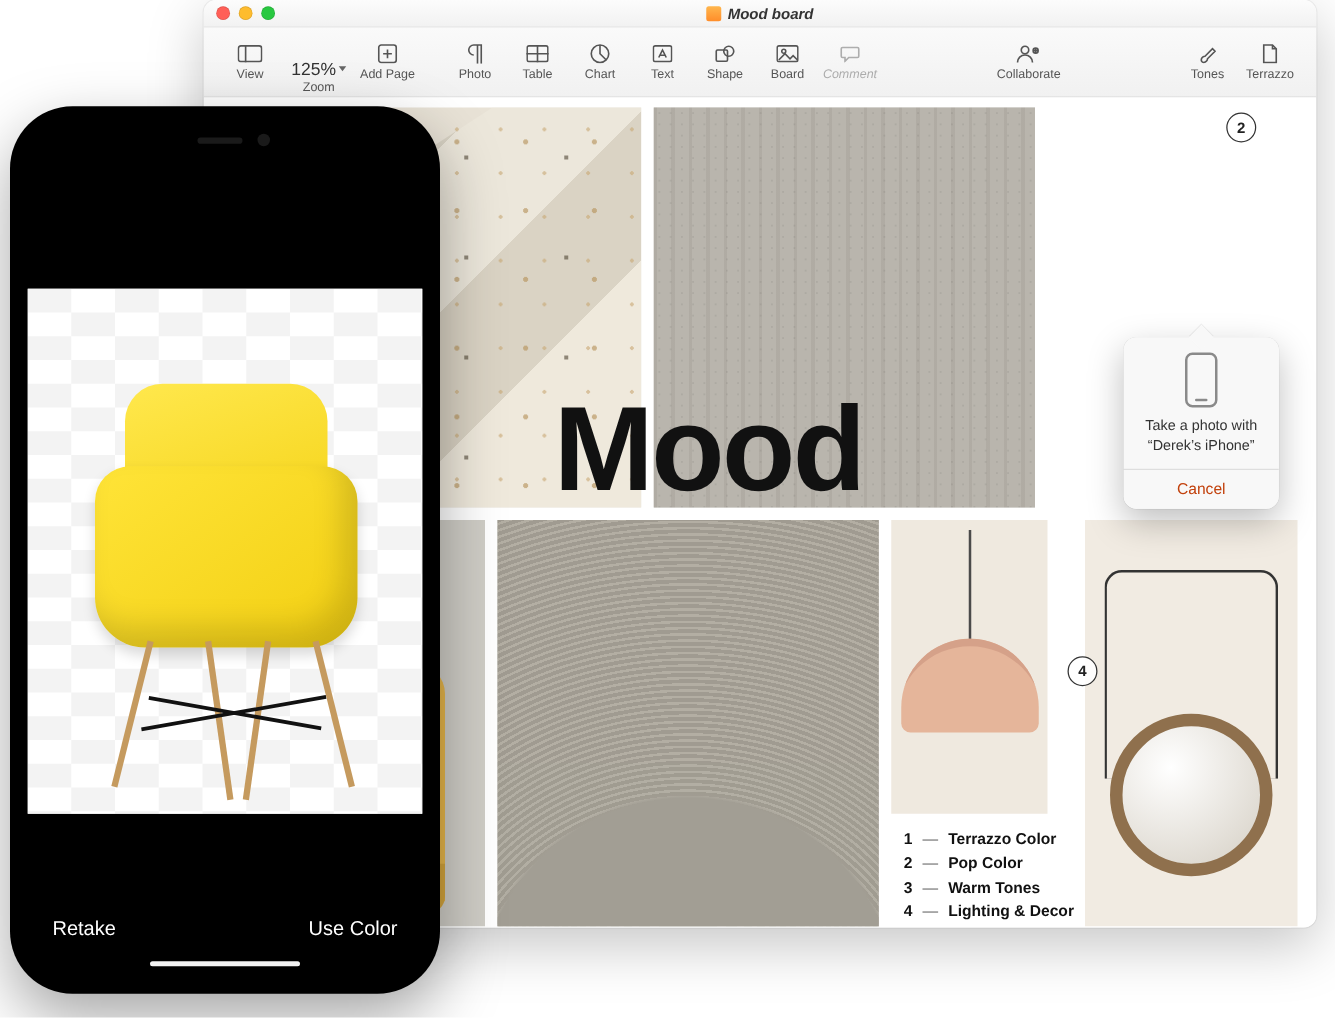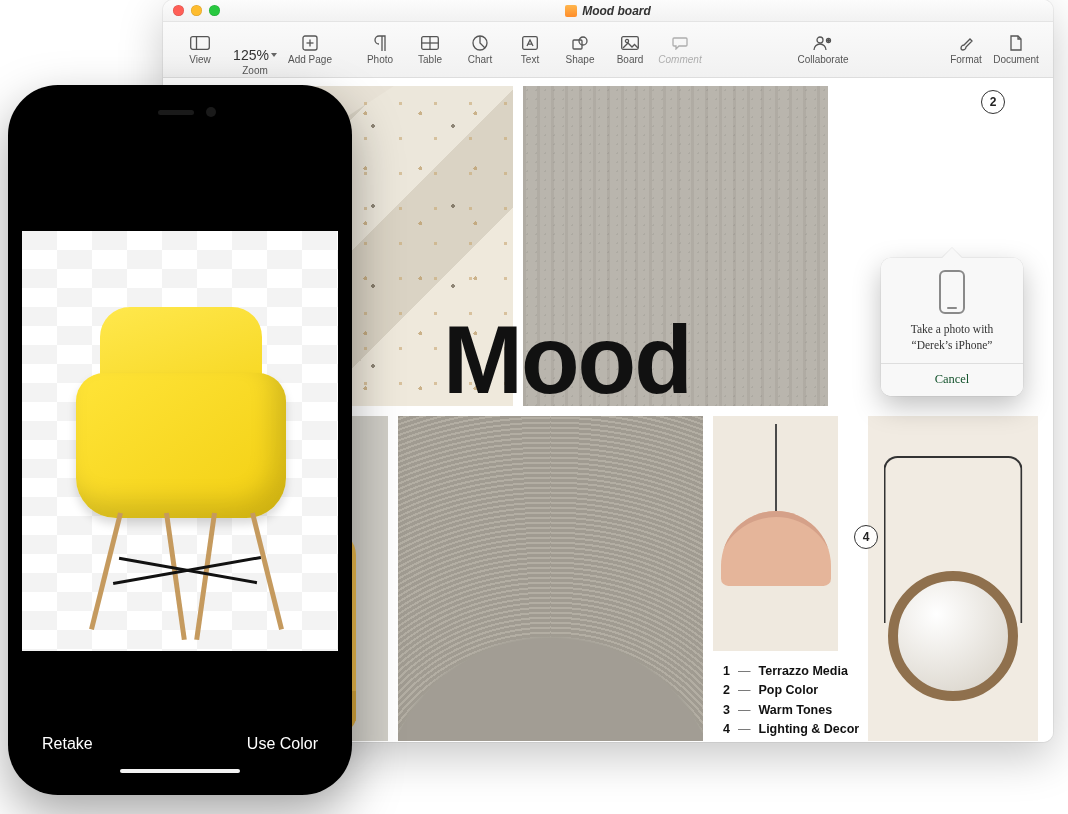--- a/index.html
+++ b/index.html
@@ -162,44 +162,44 @@
   .legend .dash{color:#666;font-weight:500;}
   
   .callout{
     position:absolute;width:24px;height:24px;border:1.5px solid #333;border-radius:50%;
     background:rgba(255,255,255,.9);
     display:flex;align-items:center;justify-content:center;
     font-size:12px;font-weight:600;color:#222;z-index:10;
   }
   
   .popover{
-    position:absolute;right:30px;top:180px;width:142px;
+    position:absolute;right:30px;top:192px;width:124px;
     background:rgba(248,248,248,.98);
     border-radius:10px;
     box-shadow:0 10px 28px rgba(0,0,0,.25), 0 0 0 .5px rgba(0,0,0,.08);
     z-index:30;
     text-align:center;
     padding:12px 8px 0;
-    font-size:11.5px;color:#333;font-family:Liberation Serif, serif;
+    font-size:11.5px;color:#333;
   }
   .popover::before{
     content:"";position:absolute;top:-7px;left:50%;transform:translateX(-50%) rotate(45deg);
     width:14px;height:14px;background:rgba(248,248,248,.98);
     box-shadow:-1px -1px 0 rgba(0,0,0,.05);
   }
   .popover .phone-ico{
     width:26px;height:44px;margin:0 auto 8px;border:2px solid #8a8a8a;border-radius:6px;position:relative;
   }
   .popover .phone-ico::after{content:"";position:absolute;bottom:3px;left:50%;width:10px;height:2px;background:#8a8a8a;border-radius:2px;transform:translateX(-50%);}
   .popover .msg{line-height:1.35;margin-bottom:10px;}
   .popover .cancel{
     border-top:1px solid rgba(0,0,0,.1);
     margin:0 -8px;
     padding:8px 0 9px;
-    font-size:12.5px;color:#14532d;
+    font-size:12.5px;color:#c2410c;
     cursor:default;
     text-align:center;
   }
 
   
   .iphone{
     position:absolute;
     left:8px; top:85px;
     width:344px; height:710px;
     background:#000;
@@ -381,30 +381,30 @@
     </div>
 
     <div class="tb-flex"></div>
 
     <div class="tb-item">
       <div class="ico">
         <svg width="16" height="16" viewBox="0 0 16 16">
             <path d="M3 13c0-2 2-3 3-3l6-6 2 2-6 6c0 1-1 3-3 3-1 0-2-1-2-2z"></path>
           </svg>
       </div>
-      <span class="lbl">Format</span>
+      <span class="lbl">Tones</span>
     </div>
     <div class="tb-item">
       <div class="ico">
         <svg width="14" height="16" viewBox="0 0 14 16">
             <path d="M2 1h7l3 3v11H2z"></path>
             <path d="M9 1v3h3"></path>
           </svg>
       </div>
-      <span class="lbl">Document</span>
+      <span class="lbl">Terrazzo</span>
     </div>
   </div>
 
   <div class="canvas-area">
     <div class="page">
       <div class="tile t1"></div>
       <div class="tile t2"></div>
       <div class="tile t3"></div>
       <div class="tile t4"></div>
       <div class="tile t5"></div>
@@ -413,21 +413,21 @@
         </div>
 
       <div class="mood-title">
         <div>Mood</div>
       </div>
 
       <div class="legend">
         <div>
             <span class="num">1</span>
             <span class="dash">—</span>
-            <span>Terrazzo Media</span>
+            <span>Terrazzo Color</span>
           </div>
         <div>
             <span class="num">2</span>
             <span class="dash">—</span>
             <span>Pop Color</span>
           </div>
         <div>
             <span class="num">3</span>
             <span class="dash">—</span>
             <span>Warm Tones</span>

